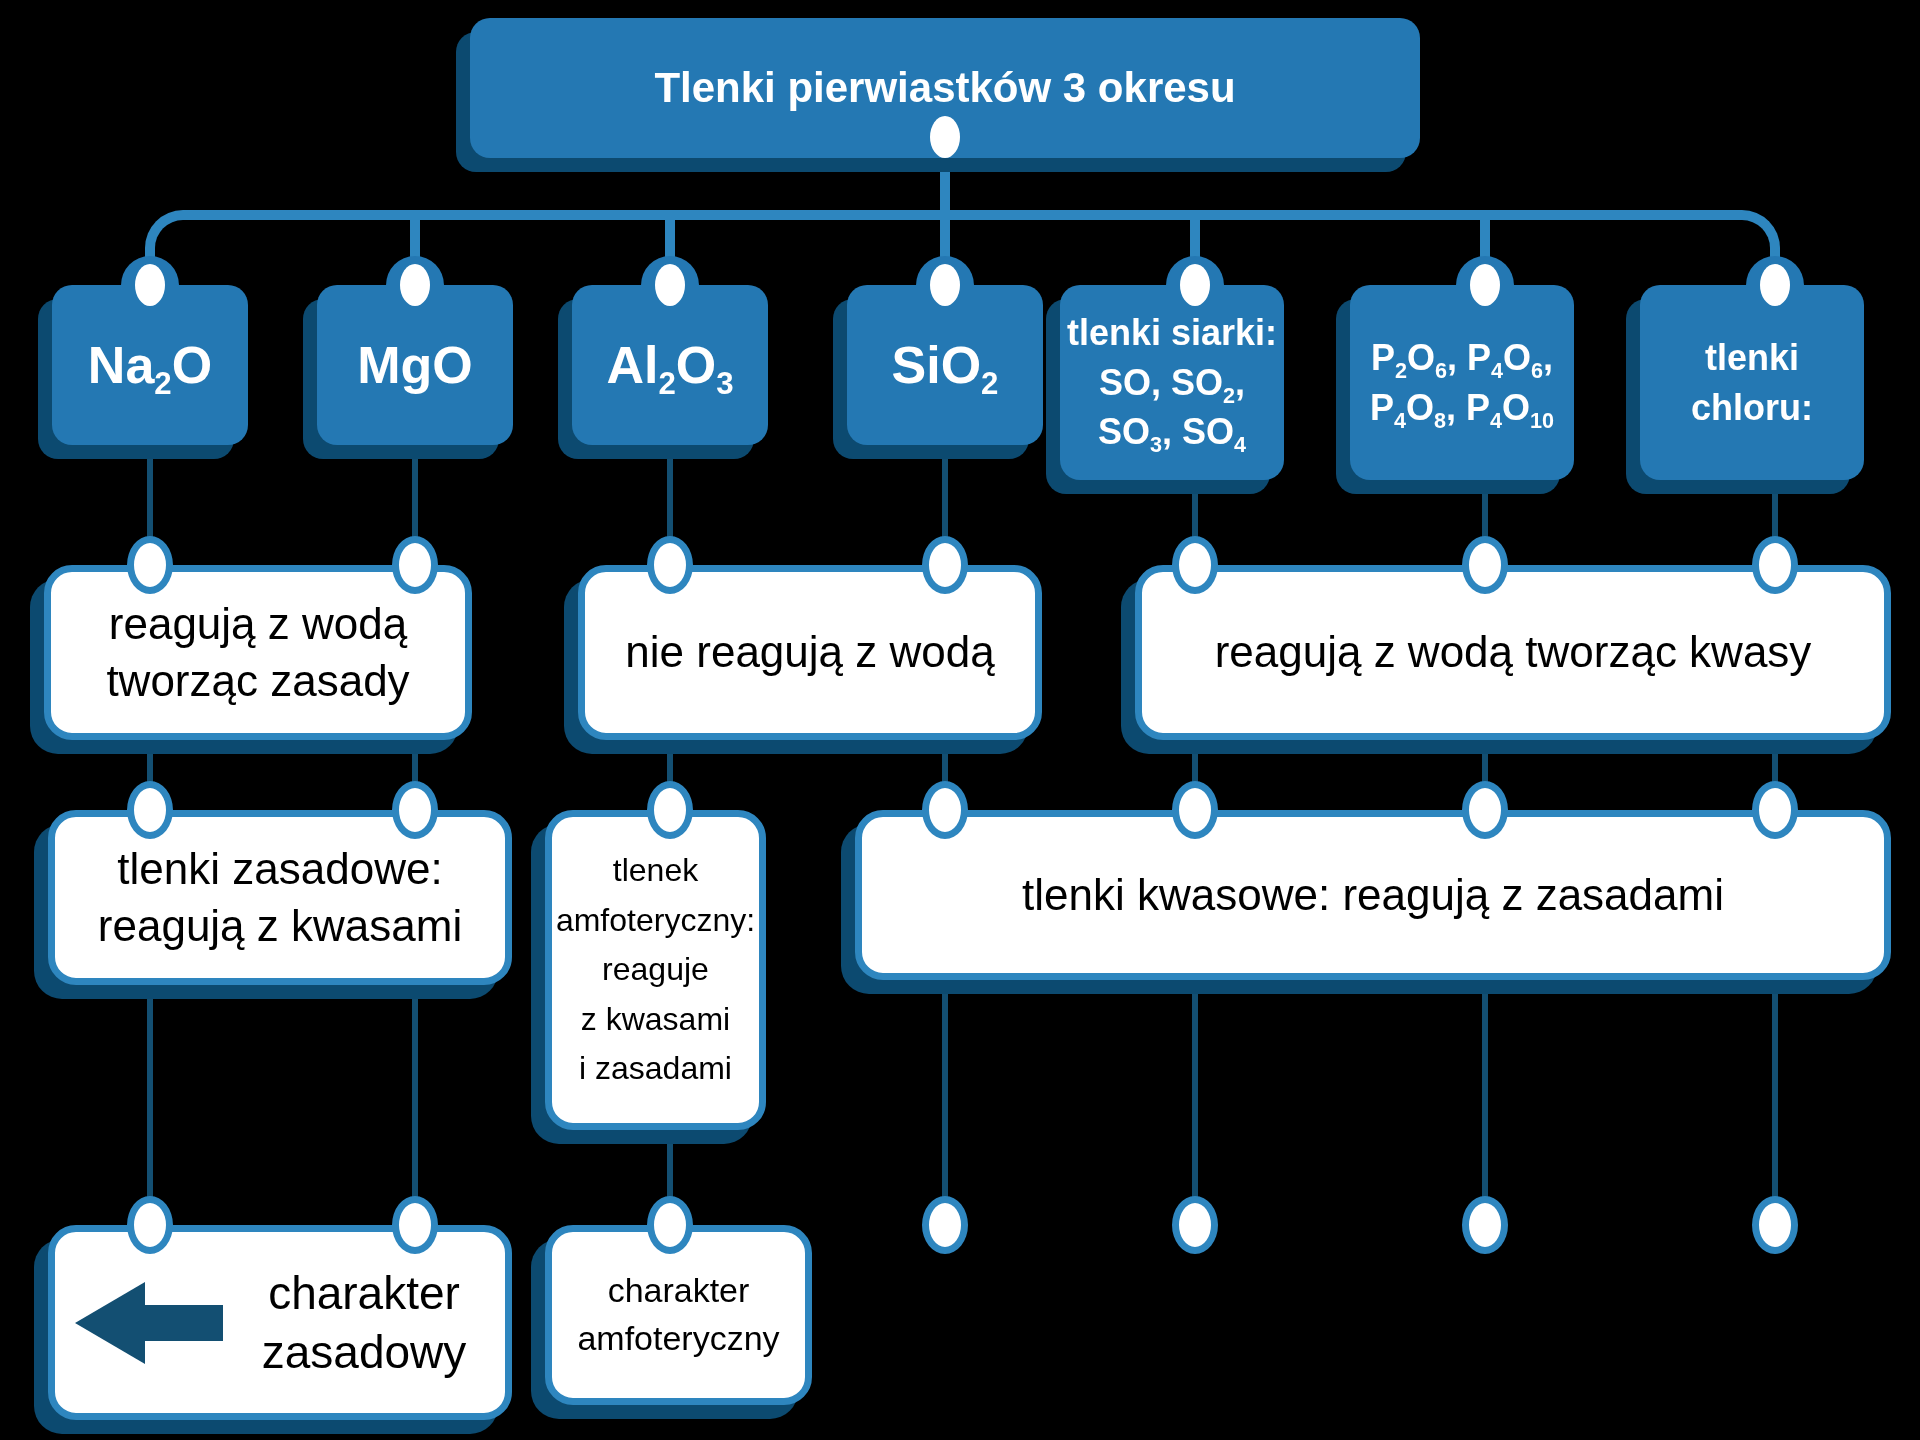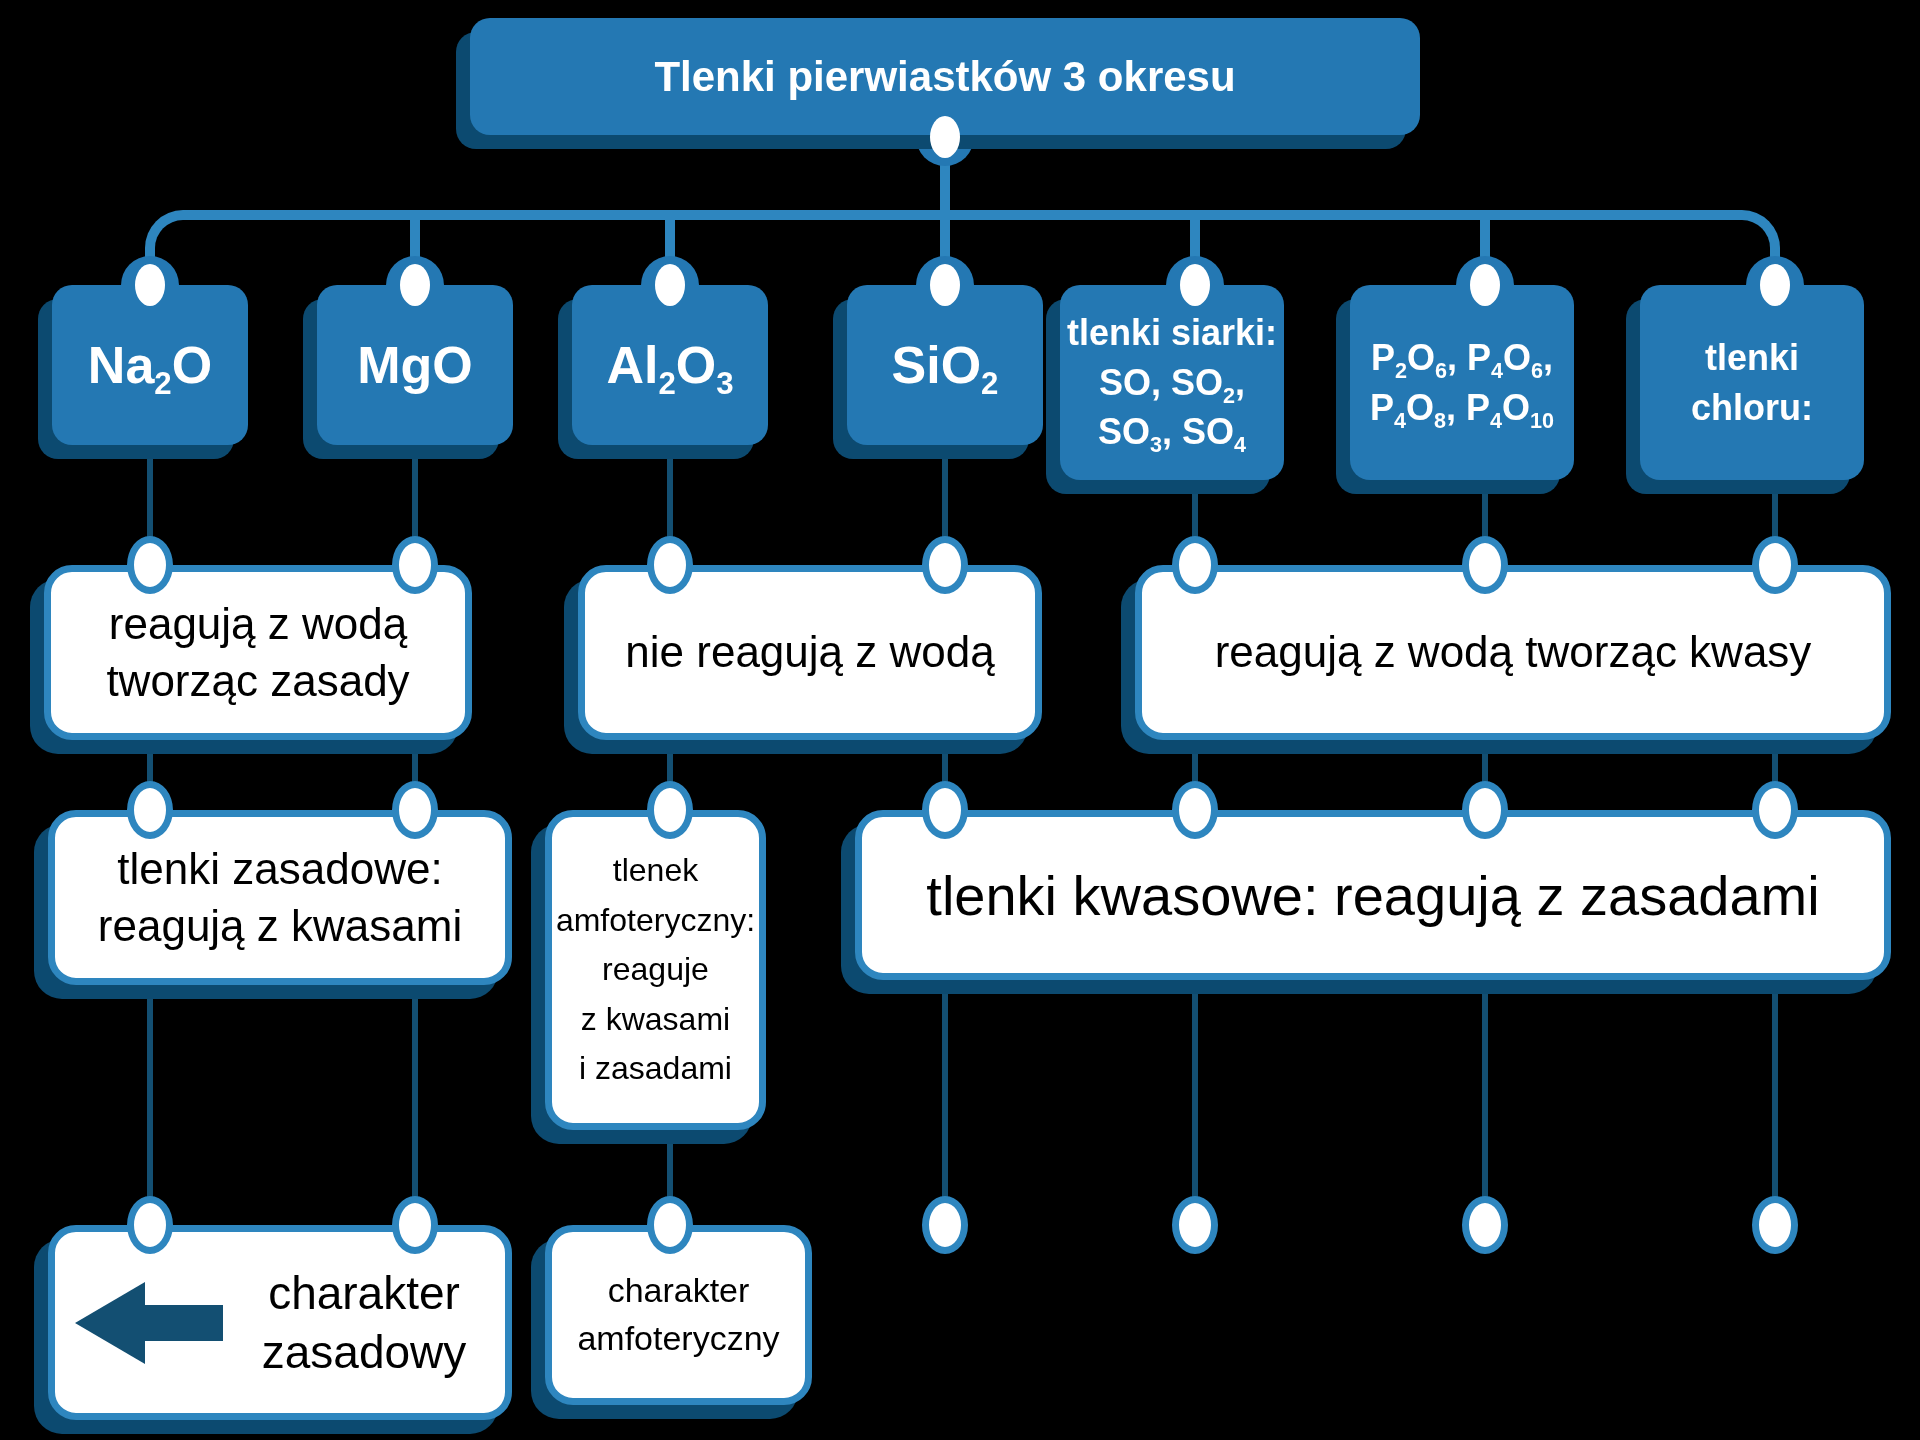--- a/index.html
+++ b/index.html
@@ -26,27 +26,27 @@
     display:flex; align-items:center; justify-content:center; text-align:center; z-index:3;
   }
   .whitebox {
     position:absolute; background:#fff; border:7px solid #2e86bf; border-radius:28px;
     box-shadow:-14px 14px 0 #0c4a70; color:#000;
     display:flex; align-items:center; justify-content:center; text-align:center; z-index:3;
   }
   .pre { white-space:pre-line; }
   sub { font-size:60%; line-height:0; }
 
-  .box-title { left:470px; top:18px; width:950px; height:117px; font-size:42px; }
+  .box-title { left:470px; top:18px; width:950px; height:140px; font-size:42px; }
   .box-ox  { top:285px; width:196px; height:160px; font-size:52px; }
   .box-oxg { top:285px; width:224px; height:195px; font-size:36px; line-height:1.38; padding:0 4px; }
   .box-r3  { top:565px; height:175px; font-size:44px; line-height:1.28; }
   .box-r4a { left:48px;  top:810px; width:464px;  height:175px; font-size:44px; line-height:1.28; }
   .box-r4b { left:545px; top:810px; width:221px;  height:320px; font-size:32px; line-height:1.55; }
-  .box-r4c { left:855px; top:810px; width:1036px; height:170px; font-size:56px; }
+  .box-r4c { left:855px; top:810px; width:1036px; height:170px; font-size:44px; }
   .box-r5a { left:48px;  top:1225px; width:464px;  height:195px; font-size:46px; line-height:1.28; justify-content:flex-start; }
   .box-r5b { left:545px; top:1225px; width:267px;  height:180px; font-size:34px; line-height:1.4; }
   .box-r5c { left:855px; top:1225px; width:1036px; height:195px; font-size:46px; justify-content:flex-start; }
 
   
   .arrow-left  { display:flex; align-items:center; margin-left:20px; flex:0 0 auto; }
   .al-head  { width:0; height:0; border-top:41px solid transparent; border-bottom:41px solid transparent;
               border-right:70px solid #134f72; }
   .al-shaft { width:78px; height:36px; background:#134f72; }
   .g-text   { flex:1; text-align:center; }

